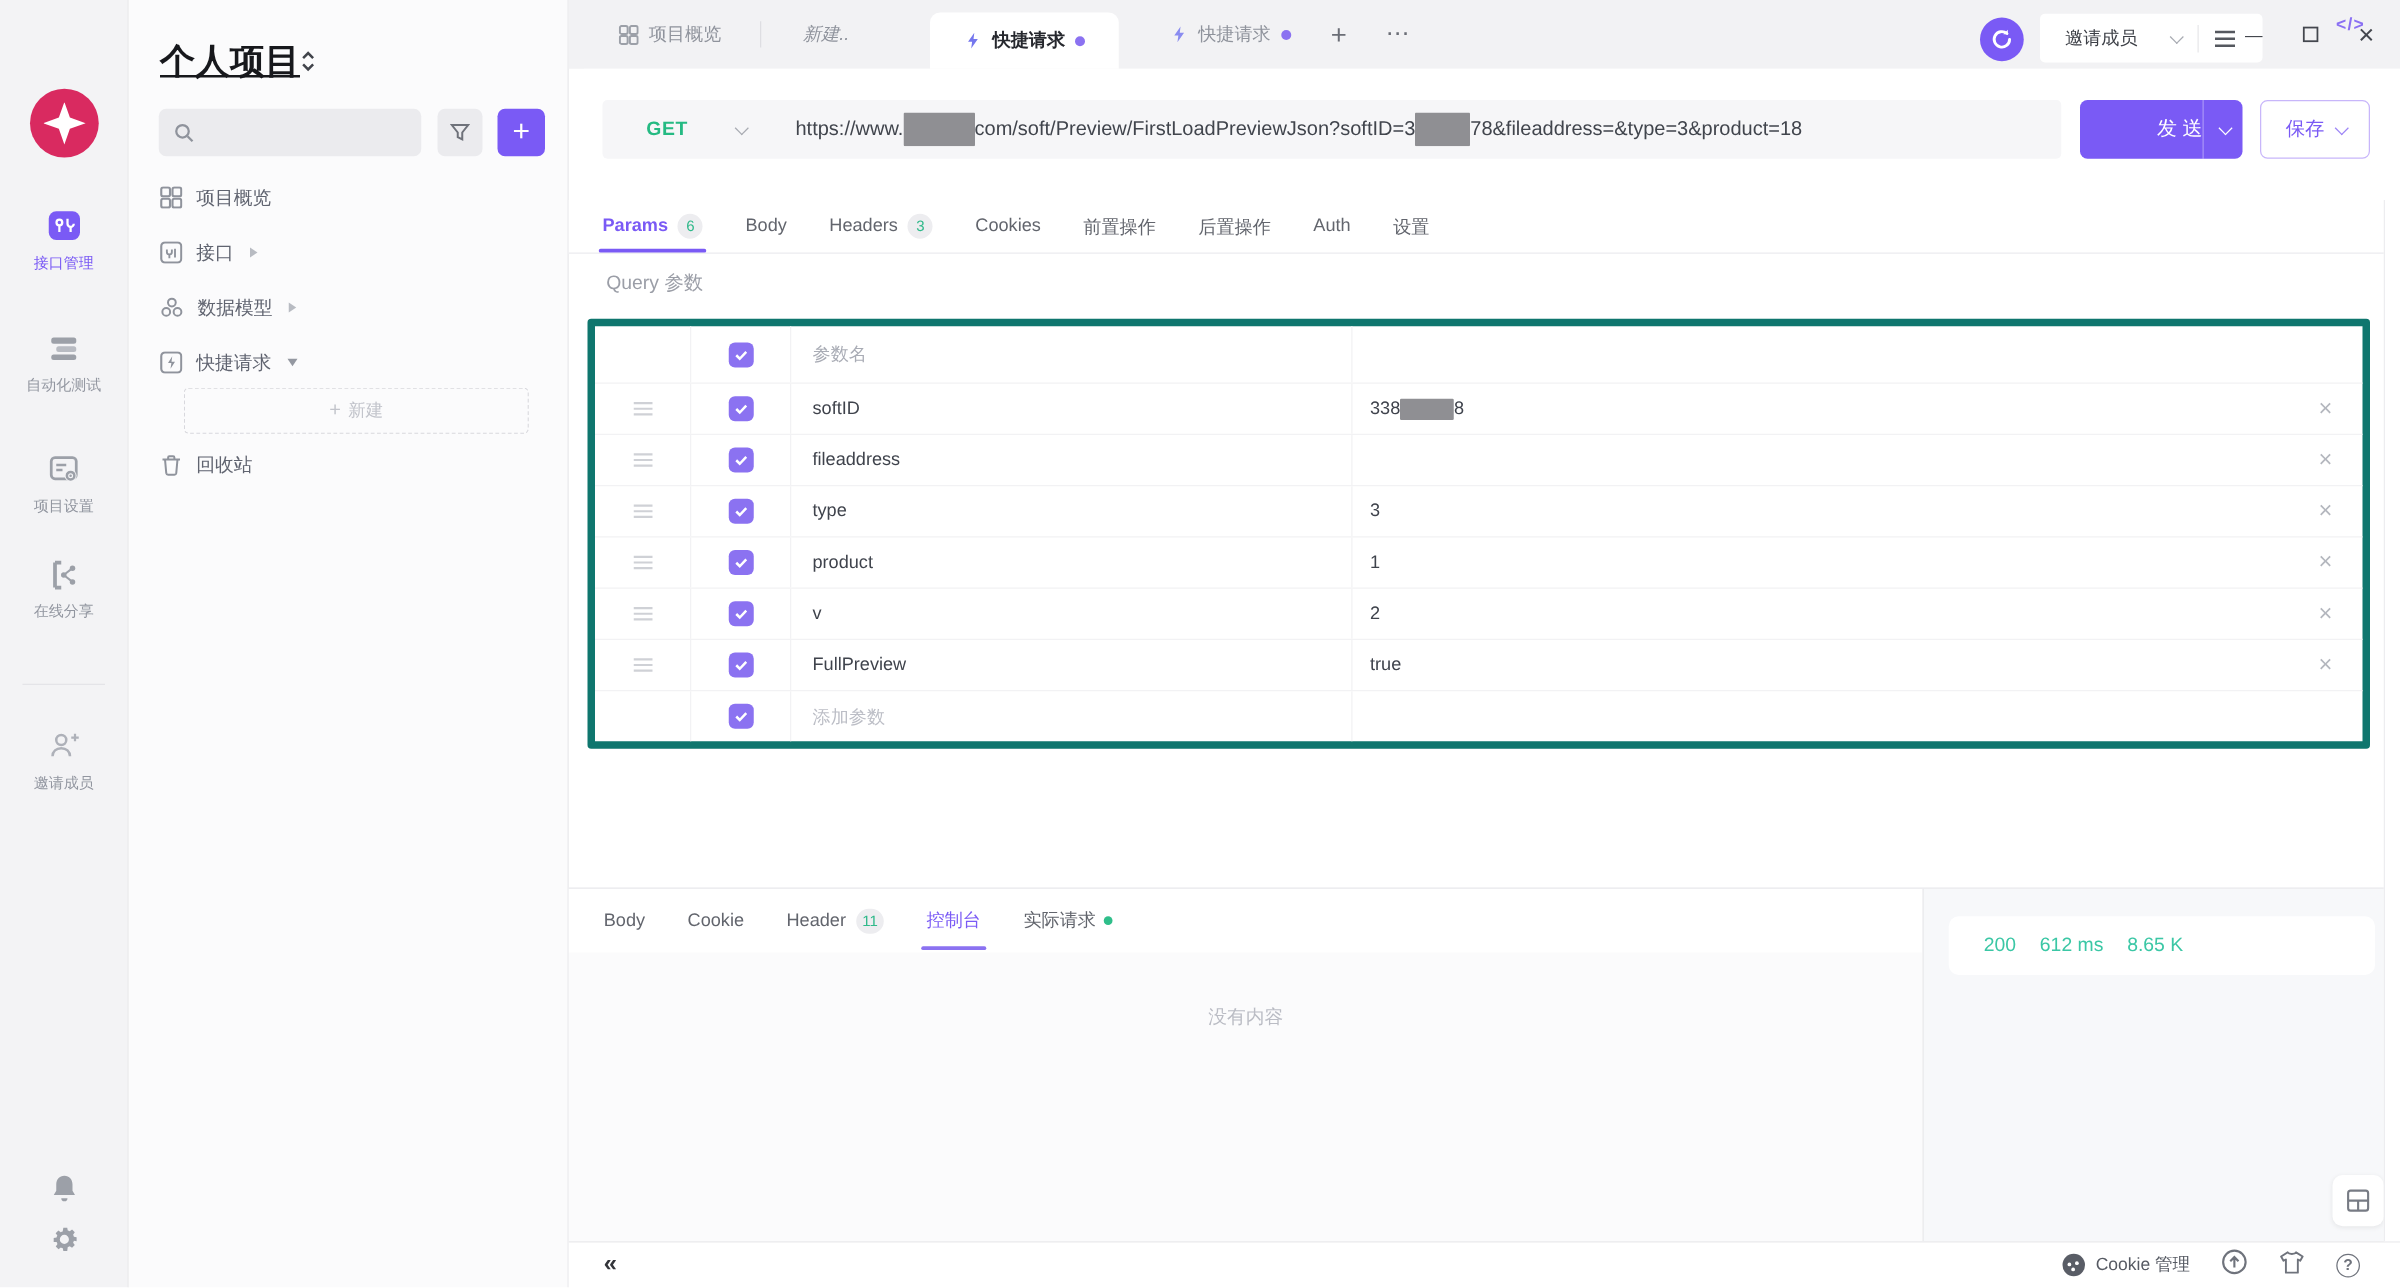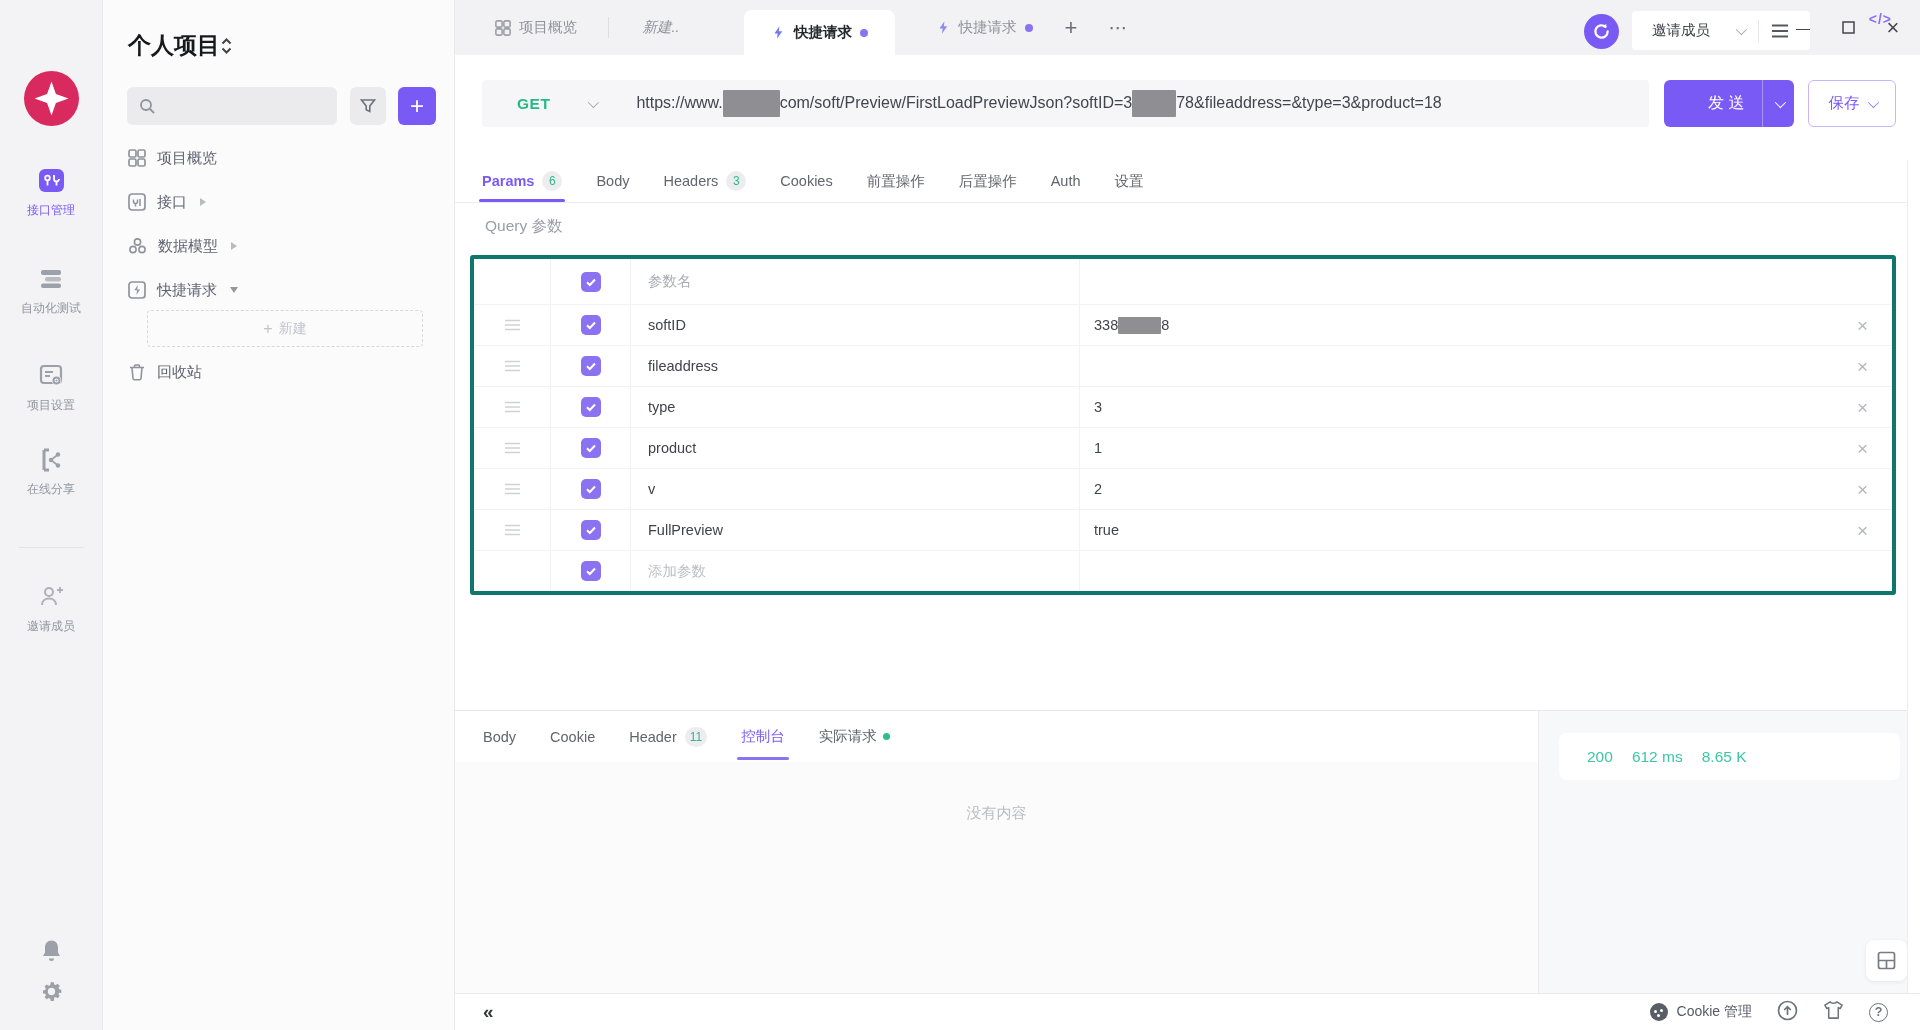--- a/index.html
+++ b/index.html
@@ -11,21 +11,21 @@
   .logo { position:absolute; left:24px; top:71px; width:55px; height:55px; border-radius:50%; background:#d92a60; display:flex; align-items:center; justify-content:center; }
   .logo .star { width:34px; height:34px; background:#fff; clip-path:polygon(50% 0%,63% 37%,100% 50%,63% 63%,50% 100%,37% 63%,0% 50%,37% 37%); }
   .rail-item { position:absolute; left:0; width:102px; display:flex; flex-direction:column; align-items:center; gap:8px; color:#9296a0; font-size:12px; cursor:pointer; }
   .rail-item.active { color:#7a5af5; }
   .rail-div { position:absolute; left:18px; right:18px; top:547px; height:1px; background:#e4e4e8; }
   .rail-bell { position:absolute; left:39px; top:938px; }
   .rail-gear { position:absolute; left:39px; top:979px; }
 
   
   .sidebar { position:absolute; top:0; bottom:0; left:103px; width:352px; background:#fbfbfc; border-right:1px solid #e9e9ec; }
-  .sb-title { position:absolute; left:25px; top:30px; font-size:23px; font-weight:700; color:#17181c; display:flex; align-items:center; gap:0; }
+  .sb-title { position:absolute; left:25px; top:30px; font-size:28px; font-weight:700; color:#17181c; display:flex; align-items:center; gap:0;text-decoration:underline; }
   .searchbox { position:absolute; left:24px; top:87px; width:210px; height:38px; background:#ebebee; border-radius:6px; display:flex; align-items:center; padding-left:12px; }
   .searchbox input { border:none; background:transparent; outline:none; width:160px; margin-left:8px; font-size:14px; font-family:"Liberation Sans","DejaVu Sans",sans-serif; }
   .filterbtn { position:absolute; left:247px; top:87px; width:36px; height:38px; background:#ebebee; border-radius:6px; display:flex; align-items:center; justify-content:center; cursor:pointer; }
   .plusbtn { position:absolute; left:295px; top:87px; width:38px; height:38px; background:#7a5af5; border-radius:6px; color:#fff; font-size:24px; font-weight:400; display:flex; align-items:center; justify-content:center; cursor:pointer; }
   .tree-item { position:absolute; left:0; width:352px; height:44px; display:flex; align-items:center; gap:11px; padding-left:25px; font-size:15px; color:#606470; cursor:pointer; }
   .tri-r { width:0; height:0; border-left:6px solid #b8bbc2; border-top:4px solid transparent; border-bottom:4px solid transparent; margin-left:2px; }
   .tri-d { width:0; height:0; border-top:6px solid #9498a1; border-left:4px solid transparent; border-right:4px solid transparent; margin-left:2px; }
   .newbtn { position:absolute; left:44px; top:310px; width:276px; height:37px; border:1px dashed #d8d8dd; border-radius:4px; color:#c2c4cb; font-size:14px; display:flex; align-items:center; justify-content:center; gap:6px; cursor:pointer; }
 
   
@@ -50,37 +50,37 @@
   .urlbar { position:absolute; left:15px; top:25px; width:1167px; height:47px; background:#f6f6f8; border-radius:4px; display:flex; align-items:center; }
   .method { margin-left:35px; color:#25ba83; font-weight:700; font-size:15.5px; letter-spacing:.5px; }
   .chev { width:8px; height:8px; border-right:1.5px solid #a8abb2; border-bottom:1.5px solid #a8abb2; transform:rotate(45deg) translateY(-2px); }
   .urlbar .chev { margin-left:38px; }
   .urltext { margin-left:40px; font-size:16px; color:#41454d; white-space:nowrap; overflow:hidden; flex:1; }
   .redact { display:inline-block; background:#8f8f93; vertical-align:middle; border-radius:1px; }
   .redact.r1 { width:57px; height:27px; }
   .redact.r2 { width:44px; height:27px; }
   .redact.r3 { width:43px; height:17px; }
   .sendbtn { position:absolute; left:1197px; top:25px; width:130px; height:47px; background:#7a5af5; border-radius:6px; color:#fff; font-size:16px; display:flex; align-items:center; cursor:pointer; }
-  .sendbtn .slabel { flex:1; text-align:left;padding-left:44px; }
+  .sendbtn .slabel { flex:1; text-align:right;padding-left:44px; }
   .sendbtn .sdrop { width:32px; height:100%; border-left:1px solid rgba(255,255,255,.35); display:flex; align-items:center; justify-content:center; }
   .sendbtn .chev { border-color:#fff; }
   .savebtn { position:absolute; left:1341px; top:25px; width:88px; height:47px; background:#fff; border:1px solid #c8b6fa; border-radius:6px; color:#7a5af5; font-size:15.5px; display:flex; align-items:center; justify-content:center; gap:8px; cursor:pointer; }
   .savebtn .chev { border-color:#9d85f6; }
 
   
   .reqtabs { position:absolute; top:160px; left:0; right:0; height:43px; border-bottom:1px solid #ececef; display:flex; align-items:stretch; gap:34px; padding-left:27px; background:#fff; }
   .rtab { display:flex; align-items:center; gap:8px; font-size:14.5px; color:#62656d; position:relative; cursor:pointer; }
   .rtab.active { color:#7a5af5; font-weight:700; }
   .rtab.active::after { content:""; position:absolute; left:-3px; right:-3px; bottom:0; height:3px; background:#7a5af5; border-radius:2px; }
   .badge { min-width:20px; height:20px; padding:0 5px; border-radius:10px; background:#ededf0; color:#2fb98a; font-size:12px; display:flex; align-items:center; justify-content:center; font-weight:400; }
   .codeicon { position:absolute; right:28px; top:11px; color:#8a70f3; font-size:14px; font-weight:700; letter-spacing:1px; cursor:pointer; }
 
   
   .querylabel { position:absolute; top:216px; left:30px; font-size:15.5px; color:#9b9ea7; }
-  .ptable { position:absolute; top:255px; left:15px; width:1426px; border:4px solid #0f766e; border-radius:3px; background:#fff; }
+  .ptable { position:absolute; top:255px; left:15px; width:1426px; border:6px solid #0f766e; border-radius:3px; background:#fff; }
   .trow { display:flex; align-items:stretch; height:41px; border-top:1px solid #f2f2f4; position:relative; }
   .trow:first-child { border-top:none; height:45px; }
   .c-drag { width:77px; display:flex; align-items:center; justify-content:center; border-right:1px solid #f2f2f4; cursor:grab; }
   .c-check { width:80px; display:flex; align-items:center; justify-content:center; border-right:1px solid #f2f2f4; }
   .c-name { width:449px; display:flex; align-items:center; padding-left:17px; border-right:1px solid #f2f2f4; font-size:14.5px; color:#3f434c; }
   .c-value { flex:1; display:flex; align-items:center; padding-left:14px; font-size:14.5px; color:#3f434c; position:relative; }
   .hcell { color:#a9acb5 !important; font-size:14.5px; }
   .placeholder { color:#bcbec6 !important; }
   .delx { position:absolute; right:24px; top:50%; transform:translateY(-50%); color:#b4b7be; font-size:19px; line-height:1; cursor:pointer; }
   .editicon { position:absolute; right:16px; top:50%; transform:translateY(-50%); cursor:pointer; }

